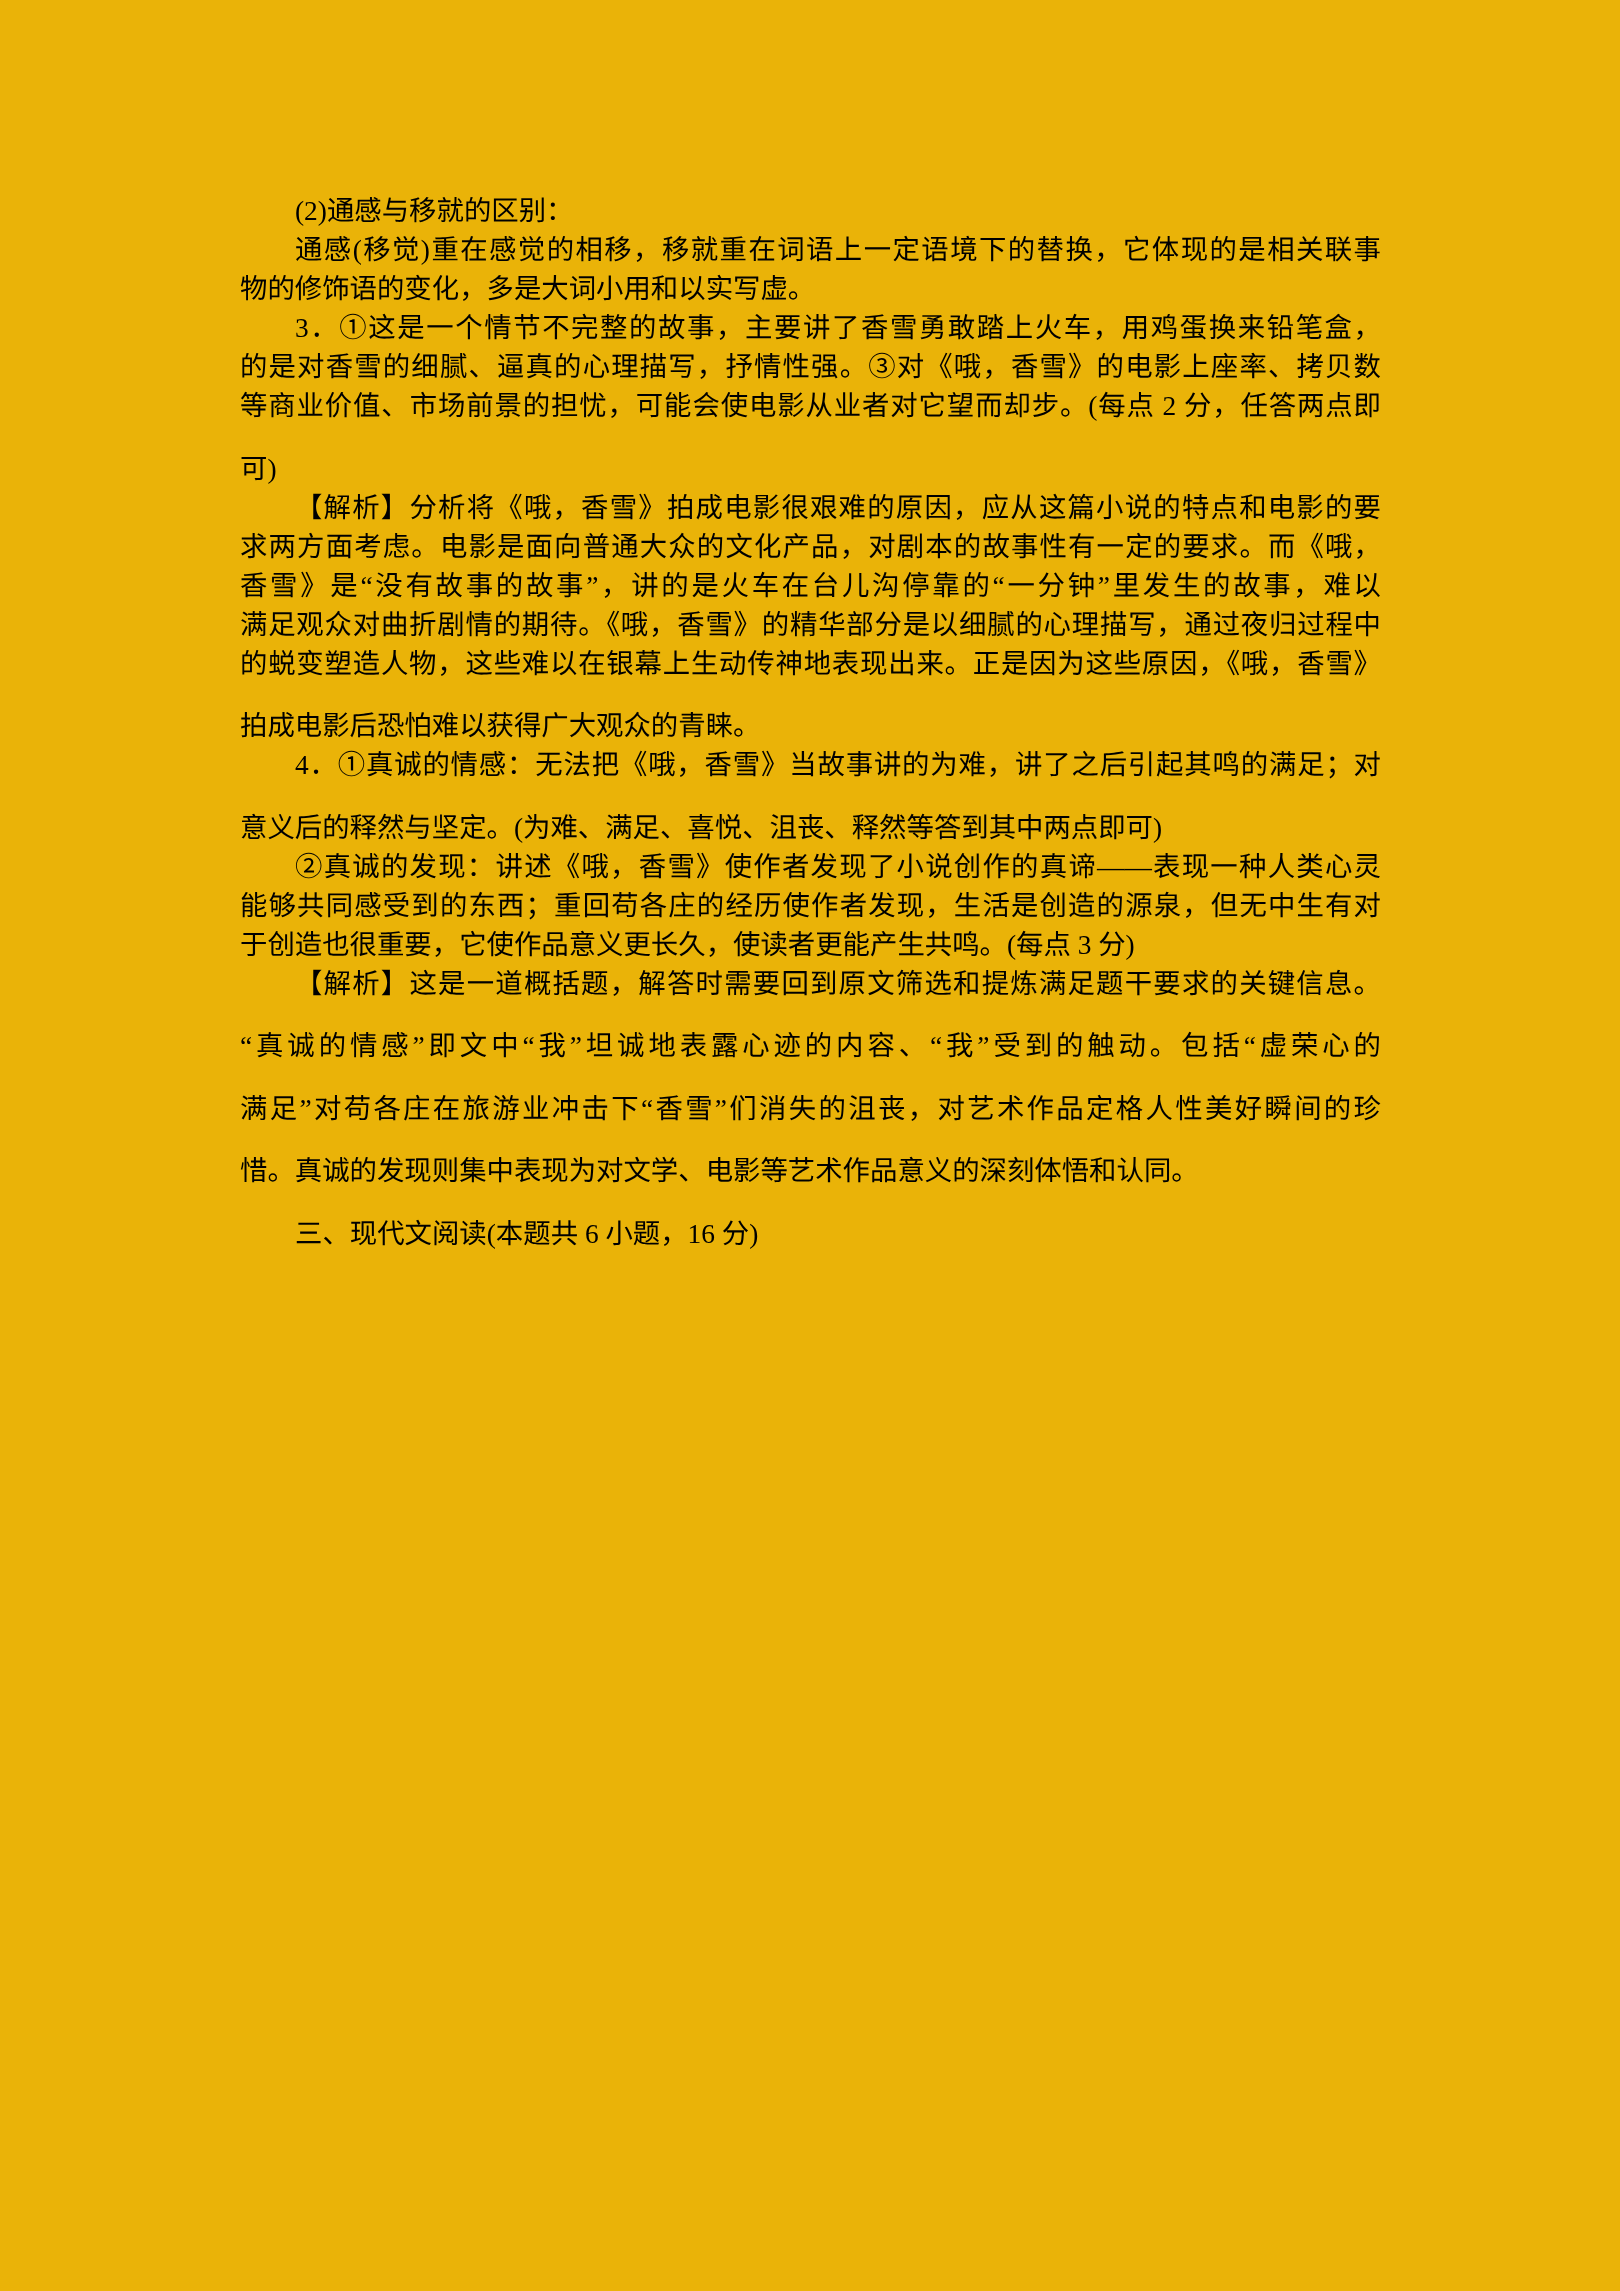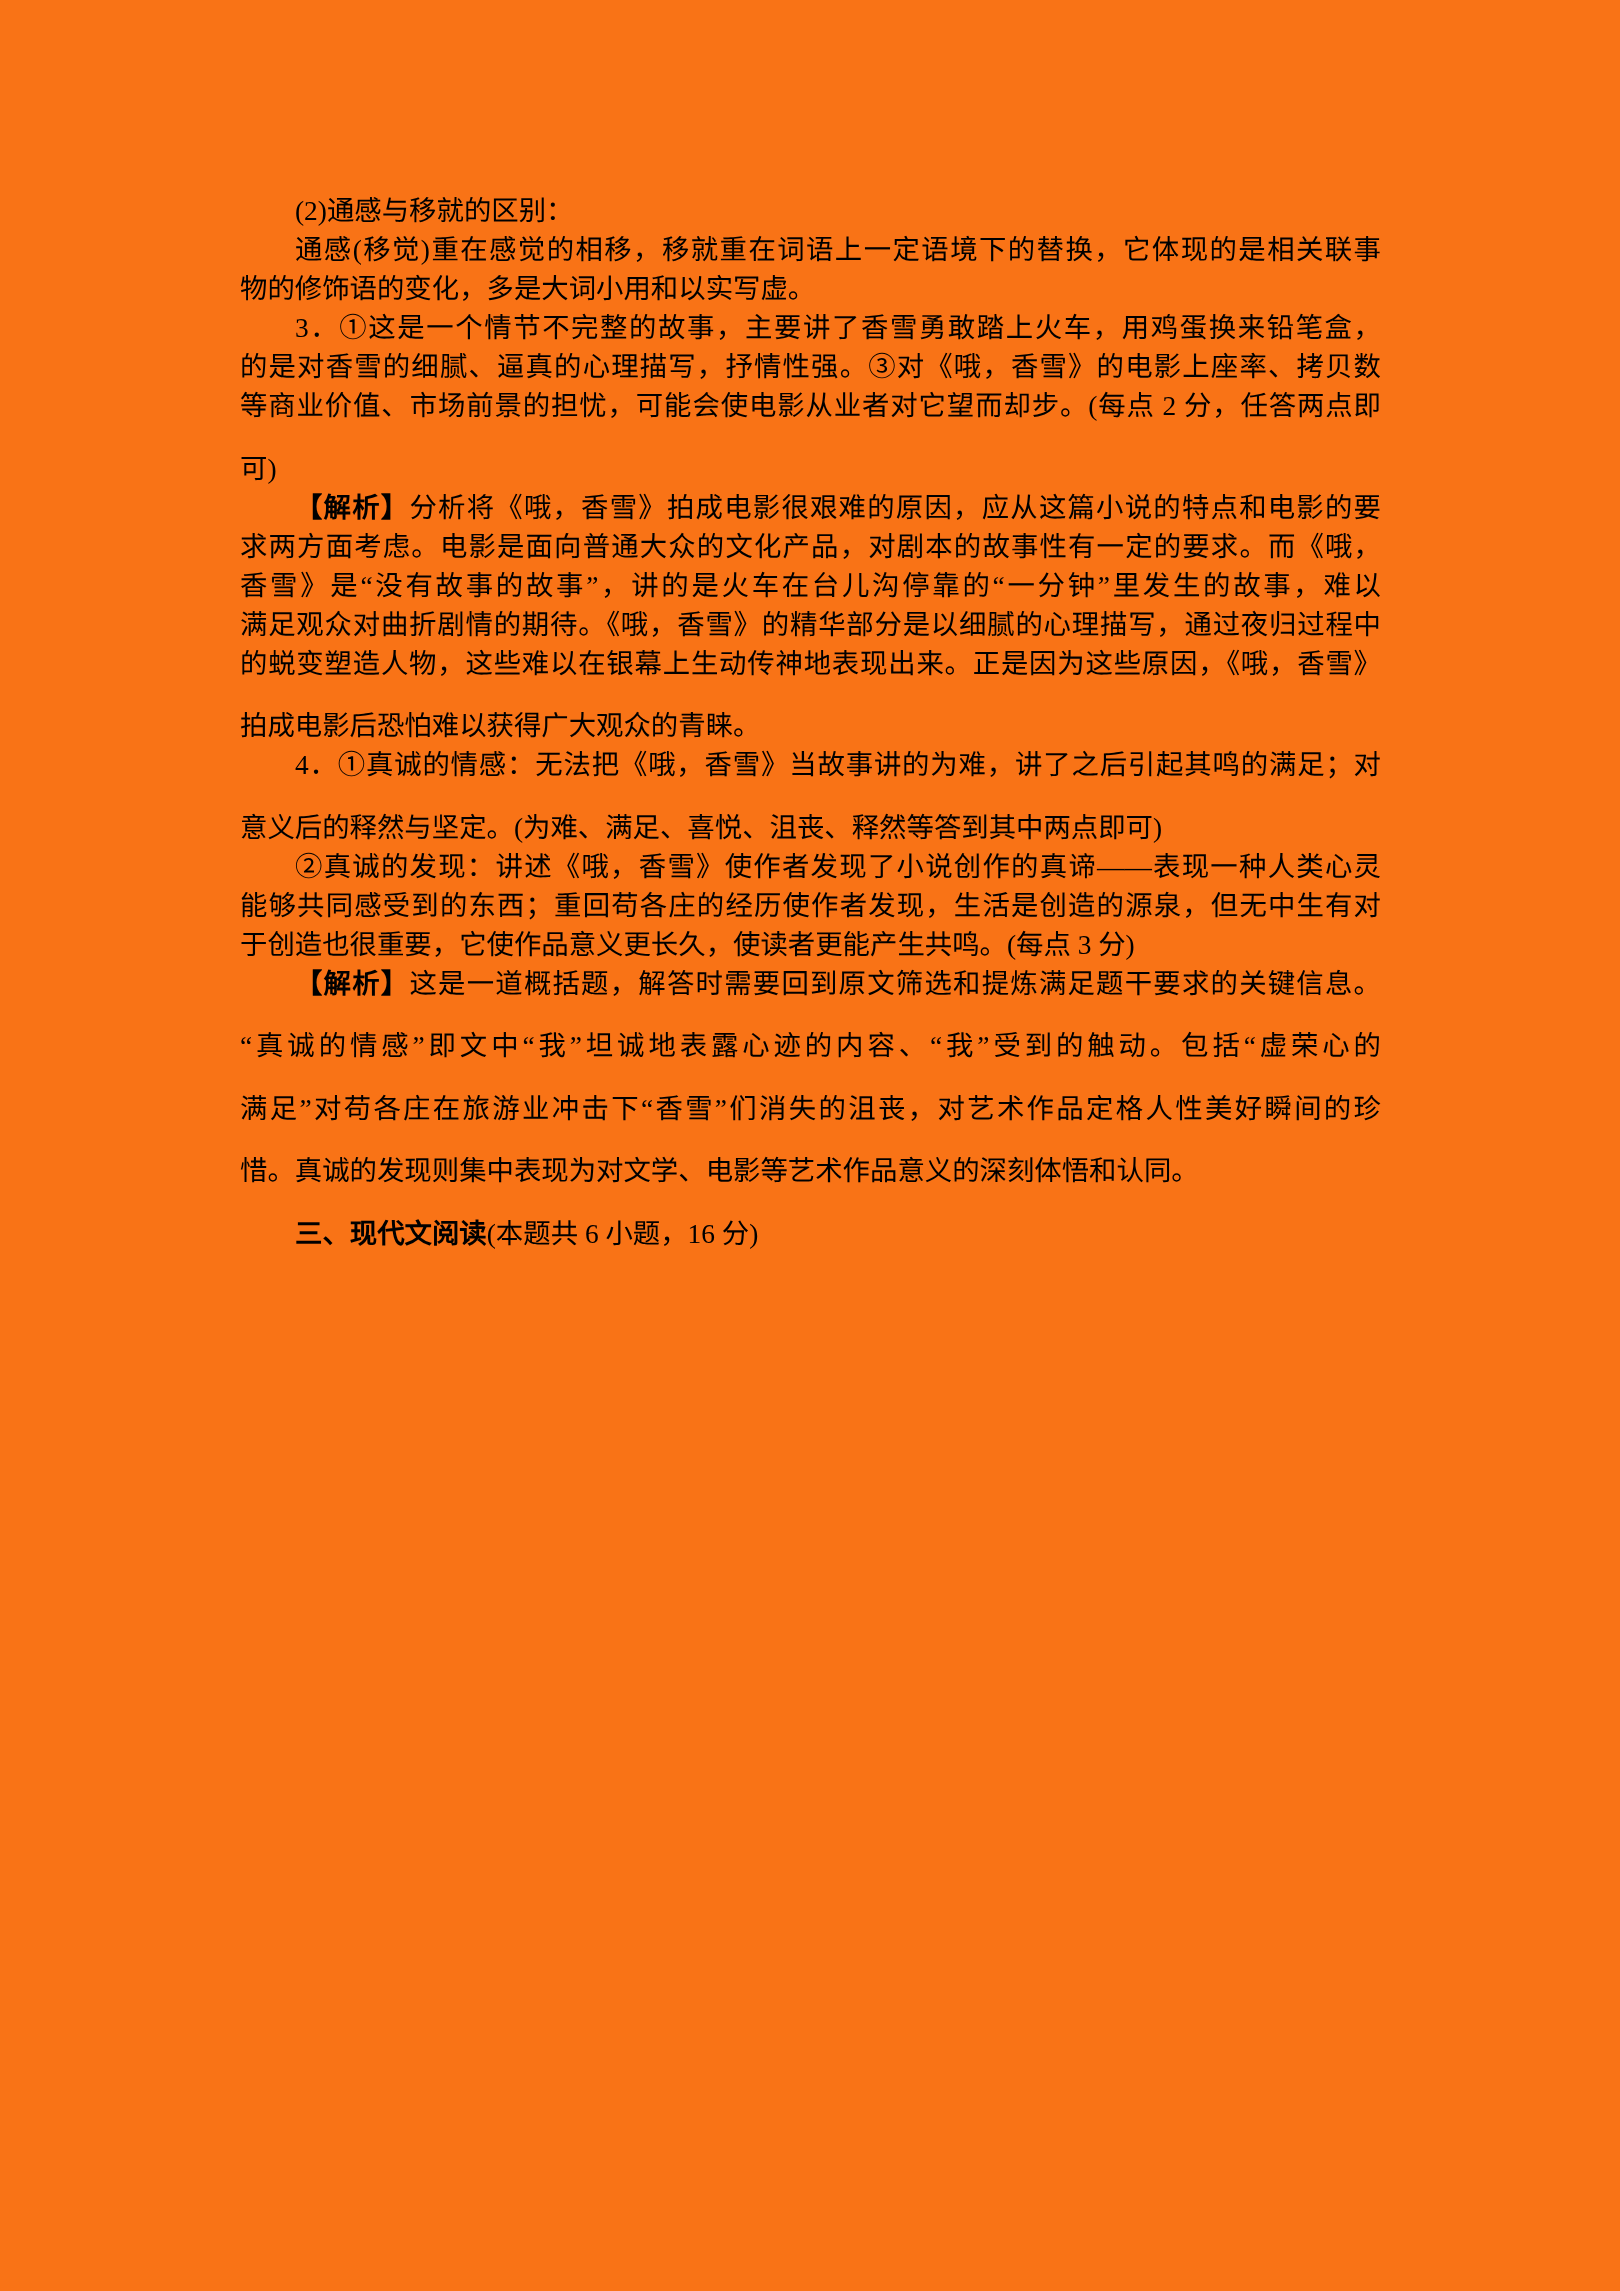--- a/index.html
+++ b/index.html
@@ -32,26 +32,26 @@
   .line.fill {
     text-align-last: justify;
   }
   .line.indent {
     text-indent: 55px;
   }
   .gap-first { margin-top: 0; }
   .gap-l { }  
   .gap-m { }  
   .gap-s { margin-top: 23.5px; }  
-  .bold { font-weight: bold; }
+  .bold { font-weight: normal; }
 </style>
 </head>
 <body>
 
-<div class="page" style="color: rgb(0, 0, 0); background: #f97316;">
+<div class="page" style="color: rgb(0, 0, 0); background: #eab308;">
   <div class="doc-body">
       <div class="line gap-first indent"><span>(2)通感与移就的区别：</span></div>
       <div class="line gap-m indent fill"><span>通感(移觉)重在感觉的相移，移就重在词语上一定语境下的替换，它体现的是相关联事</span></div>
       <div class="line gap-l"><span>物的修饰语的变化，多是大词小用和以实写虚。</span></div>
       <div class="line gap-l indent fill"><span>3．①这是一个情节不完整的故事，主要讲了香雪勇敢踏上火车，用鸡蛋换来铅笔盒，</span></div>
       <div class="line gap-l fill"><span>的是对香雪的细腻、逼真的心理描写，抒情性强。③对《哦，香雪》的电影上座率、拷贝数</span></div>
       <div class="line gap-l fill"><span>等商业价值、市场前景的担忧，可能会使电影从业者对它望而却步。(每点 2 分，任答两点即</span></div>
       <div class="line gap-s"><span>可)</span></div>
       <div class="line gap-m indent fill"><span class="bold">【解析】</span><span>分析将《哦，香雪》拍成电影很艰难的原因，应从这篇小说的特点和电影的要</span></div>
       <div class="line gap-l fill"><span>求两方面考虑。电影是面向普通大众的文化产品，对剧本的故事性有一定的要求。而《哦，</span></div>

